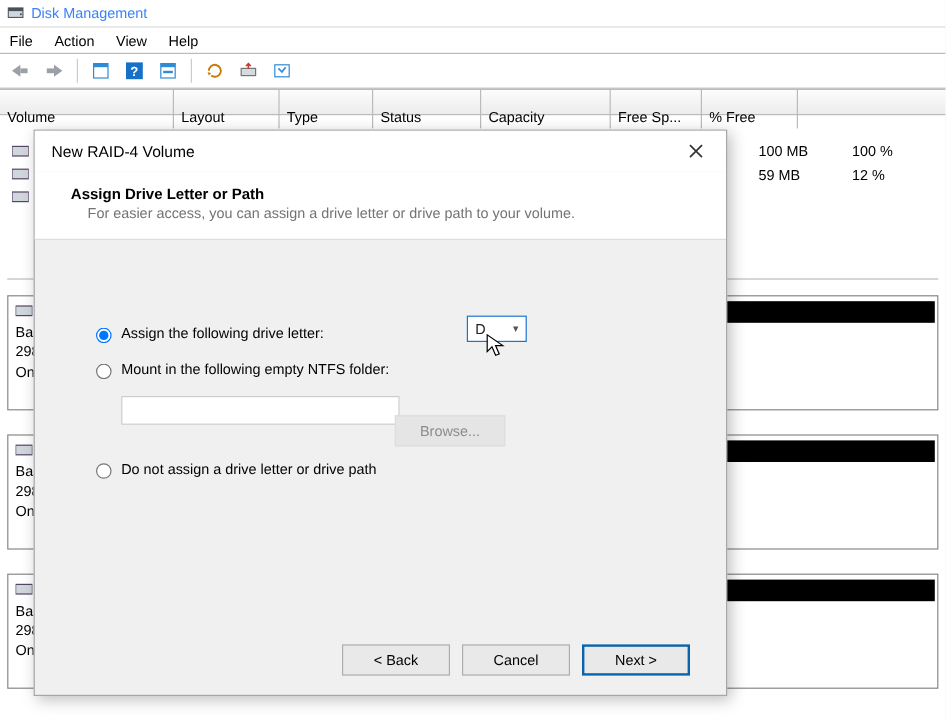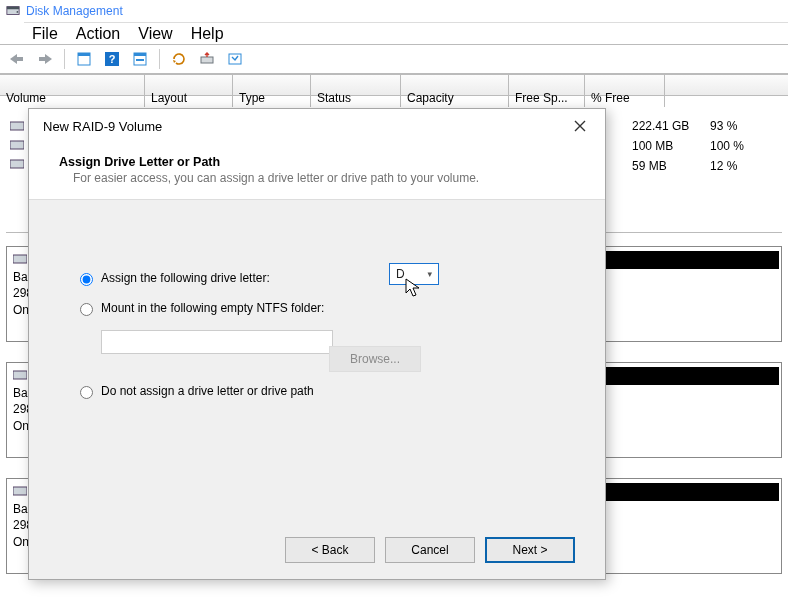--- a/index.html
+++ b/index.html
@@ -1,21 +1,21 @@
 <!DOCTYPE html>
 <html><head>
 <meta charset="utf-8">
 <style>
   * { box-sizing: border-box; font-family: "Segoe UI", Tahoma, sans-serif; }
   body { margin: 0; padding: 0; width: 788px; height: 600px; background: #fff; overflow: hidden; position: relative; font-size: 12px; color: #000; }
 
   .titlebar { height: 22px; display: flex; align-items: center; padding: 0 6px; background: #fff; font-size: 12px; color: #3b82f6; }
   .titlebar svg { margin-right: 6px; }
 
-  .menubar { height: 22px; display: flex; align-items: center; padding: 0 8px; border-top: 1px solid #ddd; font-size: 16px; margin-left: 24px; }
+  .menubar { height: 22px; display: flex; align-items: center; padding: 0 8px; border-top: 1px solid #ddd; font-size: 12px; }
   .menubar span { margin-right: 18px; }
 
   .toolbar { height: 30px; border-top: 1px solid #bbb; border-bottom: 1px solid #bbb; display: flex; align-items: center; padding: 0 4px; gap: 2px; background: #fff; }
   .tb-btn { width: 26px; height: 24px; display:flex; align-items:center; justify-content:center; border:1px solid transparent; }
   .tb-sep { width:1px; height:20px; background:#ccc; margin: 0 4px; }
 
   .headers { height: 22px; display:flex; border-top:1px solid #bbb; border-bottom:1px solid #bbb; background: linear-gradient(#fcfcfc,#ececec); font-size:12px; position: relative; z-index: 1;}
   .headers .col { border-right:1px solid #bbb; padding: 16px 6px; overflow:hidden; white-space:nowrap; }
 
   .volrows { position: absolute; right: 0; top: 119px; width: 160px; font-size:12px; }
@@ -133,24 +133,20 @@
   <div class="col col-w1">Layout</div>
   <div class="col col-w2">Type</div>
   <div class="col col-w4">Status</div>
   <div class="col col-w5">Capacity</div>
   <div class="col col-w6">Free Sp...</div>
   <div class="col col-w7">% Free</div>
 </div>
 
 <div class="volrows">
   <div class="row">
-    <div class="c1">222.41 GB</div>
-    <div class="c2">93 %</div>
-  </div>
-  <div class="row">
     <div class="c1">100 MB</div>
     <div class="c2">100 %</div>
   </div>
   <div class="row">
     <div class="c1">59 MB</div>
     <div class="c2">12 %</div>
   </div>
 </div>
 
 <div class="disk-icon" style="top:120px">
@@ -200,21 +196,21 @@
       </svg><br>
     <span>Bas</span><br>
     <span>298</span><br>
     <span>On</span>
   </div>
   <div class="bar-area"></div>
 </div>
 
 <div class="dialog">
   <div class="dlg-title">
-    <span>New RAID-9 Volume</span>
+    <span>New RAID-4 Volume</span>
     <div class="dlg-close">
       <svg width="12" height="12">
           <path d="M1 1l10 10M11 1L1 11" stroke="#333" stroke-width="1.4"></path>
         </svg>
     </div>
   </div>
   <div class="dlg-head">
     <div class="ttl">Assign Drive Letter or Path</div>
     <div class="sub">For easier access, you can assign a drive letter or drive path to your volume.</div>
   </div>

